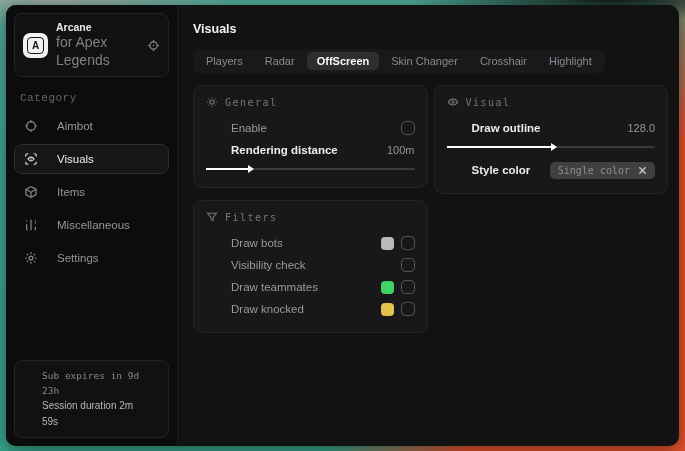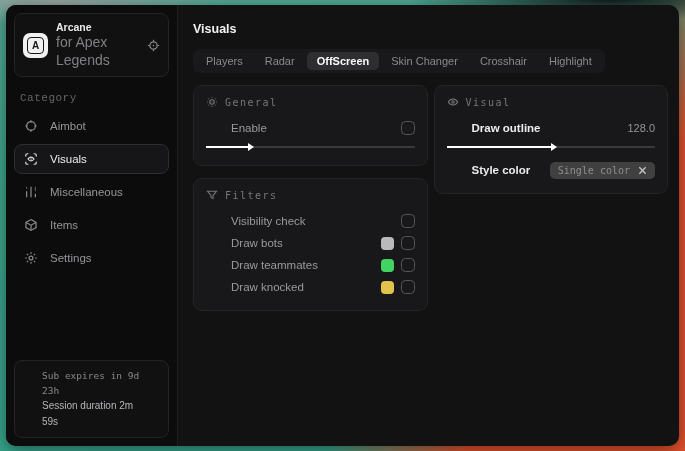--- a/index.html
+++ b/index.html
@@ -41,21 +41,21 @@
   }
   .brand-text { flex: 1; line-height: 1.25; }
   .brand-name { color: #ececee; font-size: 10.5px; font-weight: bold; }
   .brand-sub { color: #808084; font-size: 14px; }
   .brand-target { color: #8a8a8e; display: flex; }
   .cat-label {
     font-family: Liberation Mono, monospace; font-size: 11px; color: #646468;
     margin: 15px 6px 7px 6px; letter-spacing: .5px;
   }
   .nav-item {
-    display: flex; align-items: center; gap: 12px; padding: 7px 9px;
+    display: flex; align-items: center; gap: 19px; padding: 7px 9px;
     border: 1px solid transparent; border-radius: 8px; color: #96969a;
     font-size: 11.5px; margin-bottom: 3px; cursor: default;
   }
   .nav-item .icon { display: flex; color: #8a8a8e; }
   .nav-item.selected {
     background: #161618; border-color: #2e2e31; color: #ececee;
   }
   .nav-item.selected .icon { color: #dcdcde; }
   .sidebar-spacer { flex: 1; }
   .session-card {
@@ -169,35 +169,35 @@
             <path d="M4.5 8c1-1.4 2.2-2.1 3.5-2.1S10.5 6.6 11.5 8c-1 1.4-2.2 2.1-3.5 2.1S5.5 9.4 4.5 8z"></path>
             <circle cx="8" cy="8" r=".8" fill="currentColor" stroke="none"></circle>
           </svg>
         </span>
         <span class="nav-label">Visuals</span>
       </div>
 
       <div class="nav-item">
         <span class="icon">
           <svg width="14" height="14" viewBox="0 0 16 16" fill="none" stroke="currentColor" stroke-width="1.4">
+            <path d="M8 1.8 13.8 5v6L8 14.2 2.2 11V5L8 1.8z"></path>
+              <path d="M2.4 5.2 8 8.2l5.6-3M8 8.2V14"></path>
+          </svg>
+        </span>
+        <span class="nav-label">Items</span>
+      </div>
+
+      <div class="nav-item">
+        <span class="icon">
+          <svg width="14" height="14" viewBox="0 0 16 16" fill="none" stroke="currentColor" stroke-width="1.4">
             <path d="M3 14V7M8 14V2M13 14v-4"></path>
               <path d="M3 4.5V2M8 14v0M13 7V2" opacity=".55"></path>
           </svg>
         </span>
         <span class="nav-label">Miscellaneous</span>
-      </div>
-
-      <div class="nav-item">
-        <span class="icon">
-          <svg width="14" height="14" viewBox="0 0 16 16" fill="none" stroke="currentColor" stroke-width="1.4">
-            <path d="M8 1.8 13.8 5v6L8 14.2 2.2 11V5L8 1.8z"></path>
-              <path d="M2.4 5.2 8 8.2l5.6-3M8 8.2V14"></path>
-          </svg>
-        </span>
-        <span class="nav-label">Items</span>
       </div>
 
       <div class="nav-item">
         <span class="icon">
           <svg width="14" height="14" viewBox="0 0 16 16" fill="none" stroke="currentColor" stroke-width="1.4">
             <circle cx="8" cy="8" r="2.2"></circle>
             <path d="M8 1.3v2M8 12.7v2M1.3 8h2M12.7 8h2M3.3 3.3l1.4 1.4M11.3 11.3l1.4 1.4M12.7 3.3l-1.4 1.4M4.7 11.3l-1.4 1.4"></path>
           </svg>
         </span>
         <span class="nav-label">Settings</span>
@@ -234,45 +234,49 @@
                     <circle cx="8" cy="8" r=".7" fill="currentColor" stroke="none"></circle>
                   <path d="M8 1.5v1.3M8 13.2v1.3M1.5 8h1.3M13.2 8h1.3M3.4 3.4l.9.9M11.7 11.7l.9.9M12.6 3.4l-.9.9M4.3 11.7l-.9.9"></path>
                 </svg>
               </span>
               <span>General</span>
             </div>
             <div class="row">
               <span class="lbl-dim">Enable</span>
               <span class="checkbox"></span>
             </div>
+            <div class="row">
+              <span class="lbl-strong">Rendering distance</span>
+              <span class="val">100m</span>
+            </div>
             <div class="slider">
               <div class="slider-track"></div>
               <div class="slider-fill" style="width: 20%;"></div>
             </div>
           </div>
 
           <div class="panel">
             <div class="panel-head">
               <span class="icon">
                 <svg width="12" height="12" viewBox="0 0 16 16" fill="none" stroke="currentColor" stroke-width="1.4">
                   <path d="M2 3h12l-4.6 5.4v4.2l-2.8-1.4V8.4L2 3z"></path>
                 </svg>
               </span>
               <span>Filters</span>
             </div>
             <div class="row">
-              <span class="lbl-dim">Visibility check</span>
-              <span class="checkbox"></span>
-            </div>
-            <div class="row">
               <span class="lbl-dim">Draw bots</span>
               <span class="right-group">
                 <span class="swatch" style="background: rgb(186, 186, 186);"></span>
                 <span class="checkbox"></span>
               </span>
+            </div>
+            <div class="row">
+              <span class="lbl-dim">Visibility check</span>
+              <span class="checkbox"></span>
             </div>
             <div class="row">
               <span class="lbl-dim">Draw teammates</span>
               <span class="right-group">
                 <span class="swatch" style="background: rgb(65, 211, 99);"></span>
                 <span class="checkbox"></span>
               </span>
             </div>
             <div class="row">
               <span class="lbl-dim">Draw knocked</span>

